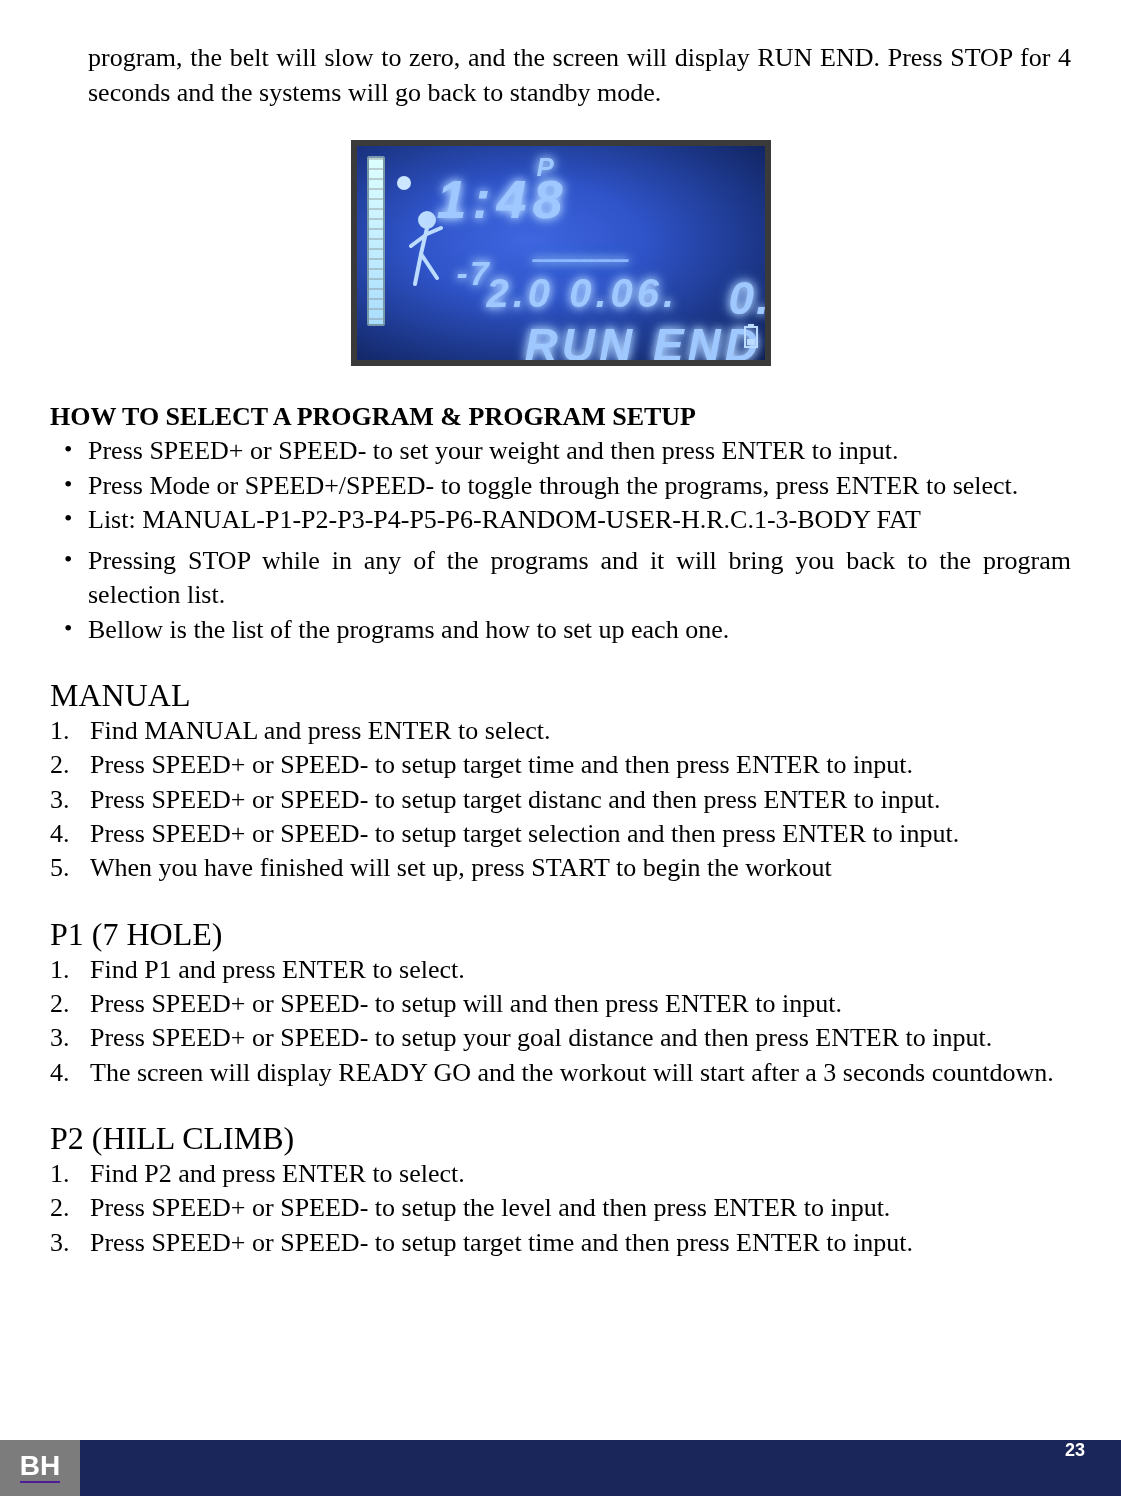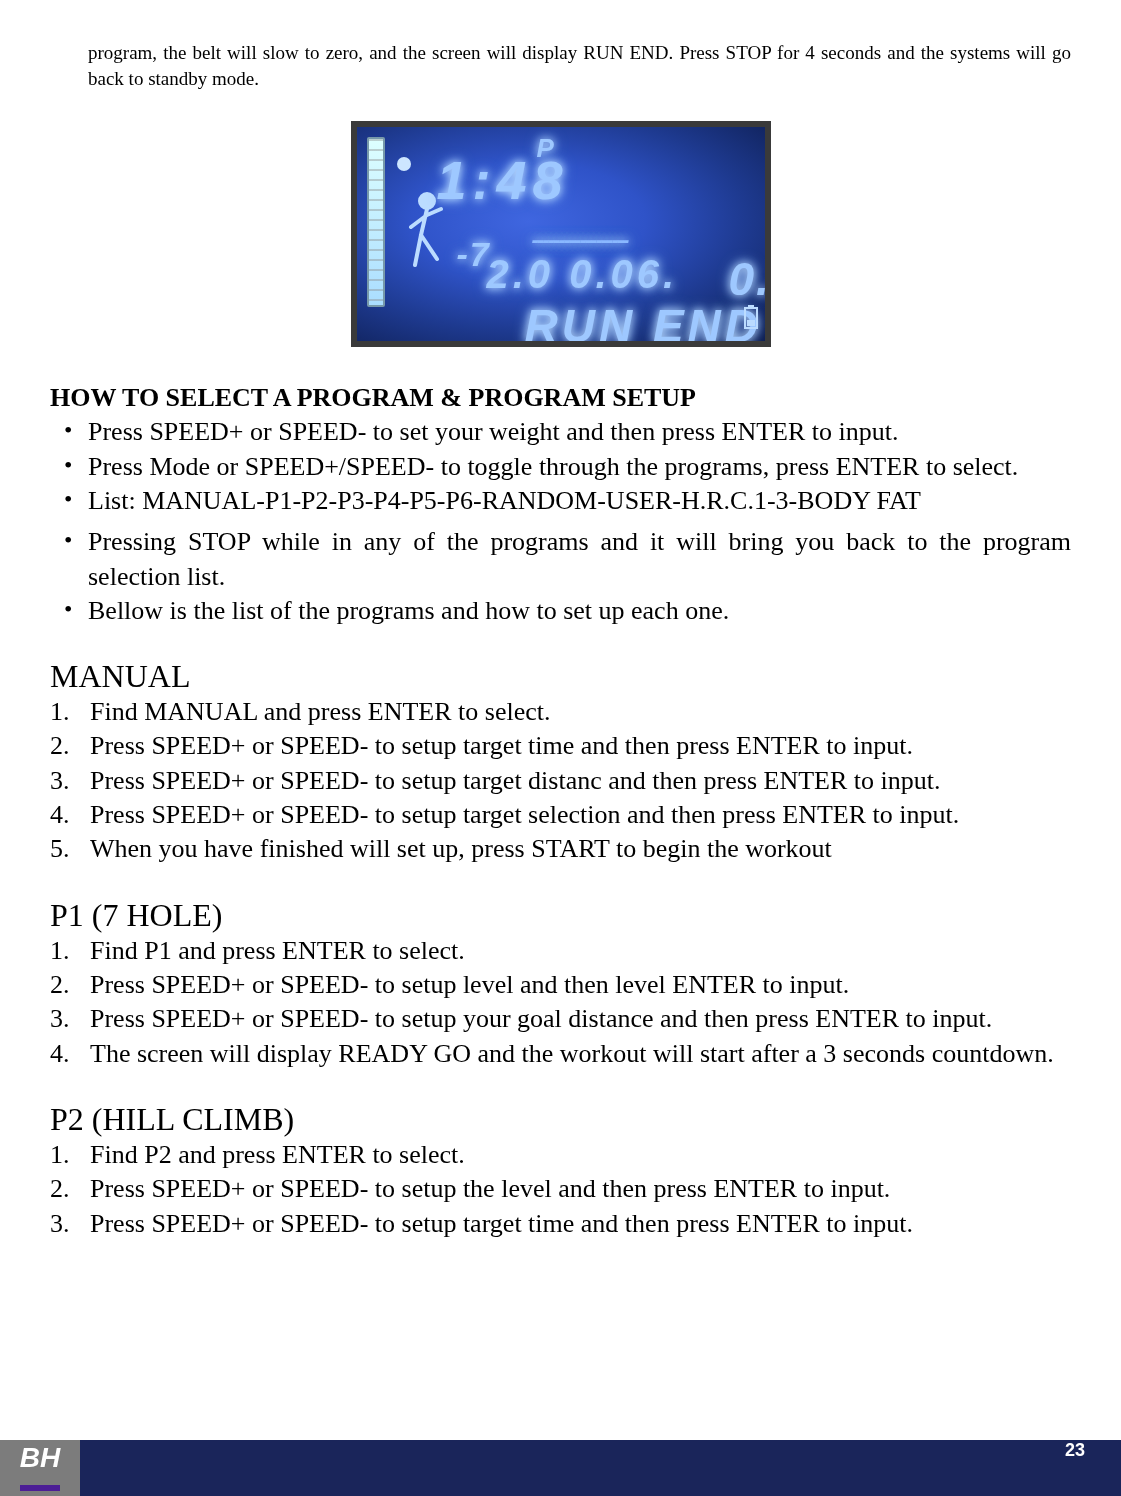--- a/index.html
+++ b/index.html
@@ -1,18 +1,18 @@
 <!DOCTYPE html>
 <html><head>
   <meta charset="utf-8">
   <style>
     * { margin: 0; padding: 0; box-sizing: border-box; }
     html, body { width: 1121px; height: 1496px; background: #fff; font-family: 'Garamond', 'Times New Roman', serif; color: #000; }
     .page { position: relative; width: 1121px; height: 1496px; padding: 40px 50px 0 50px; }
-    .intro { font-size: 19px; line-height: 1.35; margin-left: 38px; text-align: justify; margin-bottom: 30px; }
+    .intro { font-size: 26px; line-height: 1.35; margin-left: 38px; text-align: justify; margin-bottom: 30px; }
     .photo-wrap { display: flex; justify-content: center; margin: 24px 0 36px 0; }
     .photo { width: 420px; height: 226px; border: 6px solid #3a3a3a; position: relative; overflow: hidden; }
     .photo-bg { position: absolute; inset: 0; background: radial-gradient(ellipse at 42% 44%, #3f66e0 0%, #2f53c8 35%, #1e3a90 65%, #0d1d50 100%); }
     .led { position: absolute; left: 10px; top: 10px; width: 18px; height: 170px; background: linear-gradient(#dff, #adf); border: 2px solid #79a; border-radius: 2px; }
     .led::after { content: ""; position: absolute; inset: 0; background: repeating-linear-gradient(#888 0 2px, transparent 2px 10px); opacity: .4; }
     .dot { position: absolute; left: 40px; top: 30px; width: 14px; height: 14px; background: #cde6ff; border-radius: 50%; }
     .runner { position: absolute; left: 40px; top: 60px; width: 60px; height: 100px; }
     .runner svg { width: 100%; height: 100%; }
     .seg { font-family: 'Arial Black', sans-serif; font-weight: 900; position: absolute; color: #9ec8ff; text-shadow: 0 0 8px #bfe0ff, 0 0 14px #7fb0ff; letter-spacing: 2px; font-style: italic; }
     .seg.p { left: 180px; top: 6px; font-size: 26px; }
@@ -31,21 +31,21 @@
     ul.bul li.wrap { text-align: justify; margin-top: 7px; }
 
     .sub { font-size: 32px; margin: 30px 0 0 0; }
     ol.num { list-style: none; font-size: 26px; line-height: 1.32; counter-reset: n; }
     ol.num li { position: relative; padding-left: 40px; text-align: justify; }
     ol.num li::before { counter-increment: n; content: counter(n) "."; position: absolute; left: 0; top: 0; width: 30px; text-align: left; }
 
     .footer { position: absolute; left: 0; bottom: 0; width: 1121px; height: 56px; display: flex; }
     .footer .lseg { width: 80px; height: 100%; background: #7c7c7c; display: flex; align-items: center; justify-content: center; }
     .footer .rseg { flex: 1; background: #1a255a; display: flex; align-items: flex-start; justify-content: flex-end; padding-right: 36px; }
-    .footer .bh { font-family: Arial, sans-serif; font-weight: 900; font-style: italic; font-size: 28px; color: #fff; border-bottom: 6px solid #4c1d95; padding-bottom: 14px; line-height: 0.9; }
+    .footer .bh { font-family: Arial, sans-serif; font-weight: 900; font-size: 28px; color: #fff; border-bottom: 2px solid #4c1d95; padding-bottom: 2px; line-height: 0.9; }
     .footer .pg { color: #fff; font-family: Arial, sans-serif; font-weight: 700; font-size: 18px; }
   </style>
 </head>
 <body>
 
 <div class="page">
 
   <p class="intro">program, the belt will slow to zero, and the screen will display RUN END. Press STOP for 4 seconds and the systems will go back to standby mode.</p>
 
   <div class="photo-wrap">
@@ -92,21 +92,21 @@
     <li>Find MANUAL and press ENTER to select.</li>
     <li>Press SPEED+ or SPEED- to setup target time and then press ENTER to input.</li>
     <li>Press SPEED+ or SPEED- to setup target distanc and then press ENTER to input.</li>
     <li>Press SPEED+ or SPEED- to setup target selection and then press ENTER to input.</li>
     <li>When you have finished will set up, press START to begin the workout</li>
   </ol>
 
   <p class="sub">P1 (7 HOLE)</p>
   <ol class="num">
     <li>Find P1 and press ENTER to select.</li>
-    <li>Press SPEED+ or SPEED- to setup level and then level ENTER to input.</li>
+    <li>Press SPEED+ or SPEED- to setup will and then press ENTER to input.</li>
     <li>Press SPEED+ or SPEED- to setup your goal distance and then press ENTER to input.</li>
     <li>The screen will display READY GO and the workout will start after a 3 seconds countdown.</li>
   </ol>
 
   <p class="sub">P2 (HILL CLIMB)</p>
   <ol class="num">
     <li>Find P2 and press ENTER to select.</li>
     <li>Press SPEED+ or SPEED- to setup the level and then press ENTER to input.</li>
     <li>Press SPEED+ or SPEED- to setup target time and then press ENTER to input.</li>
   </ol>

